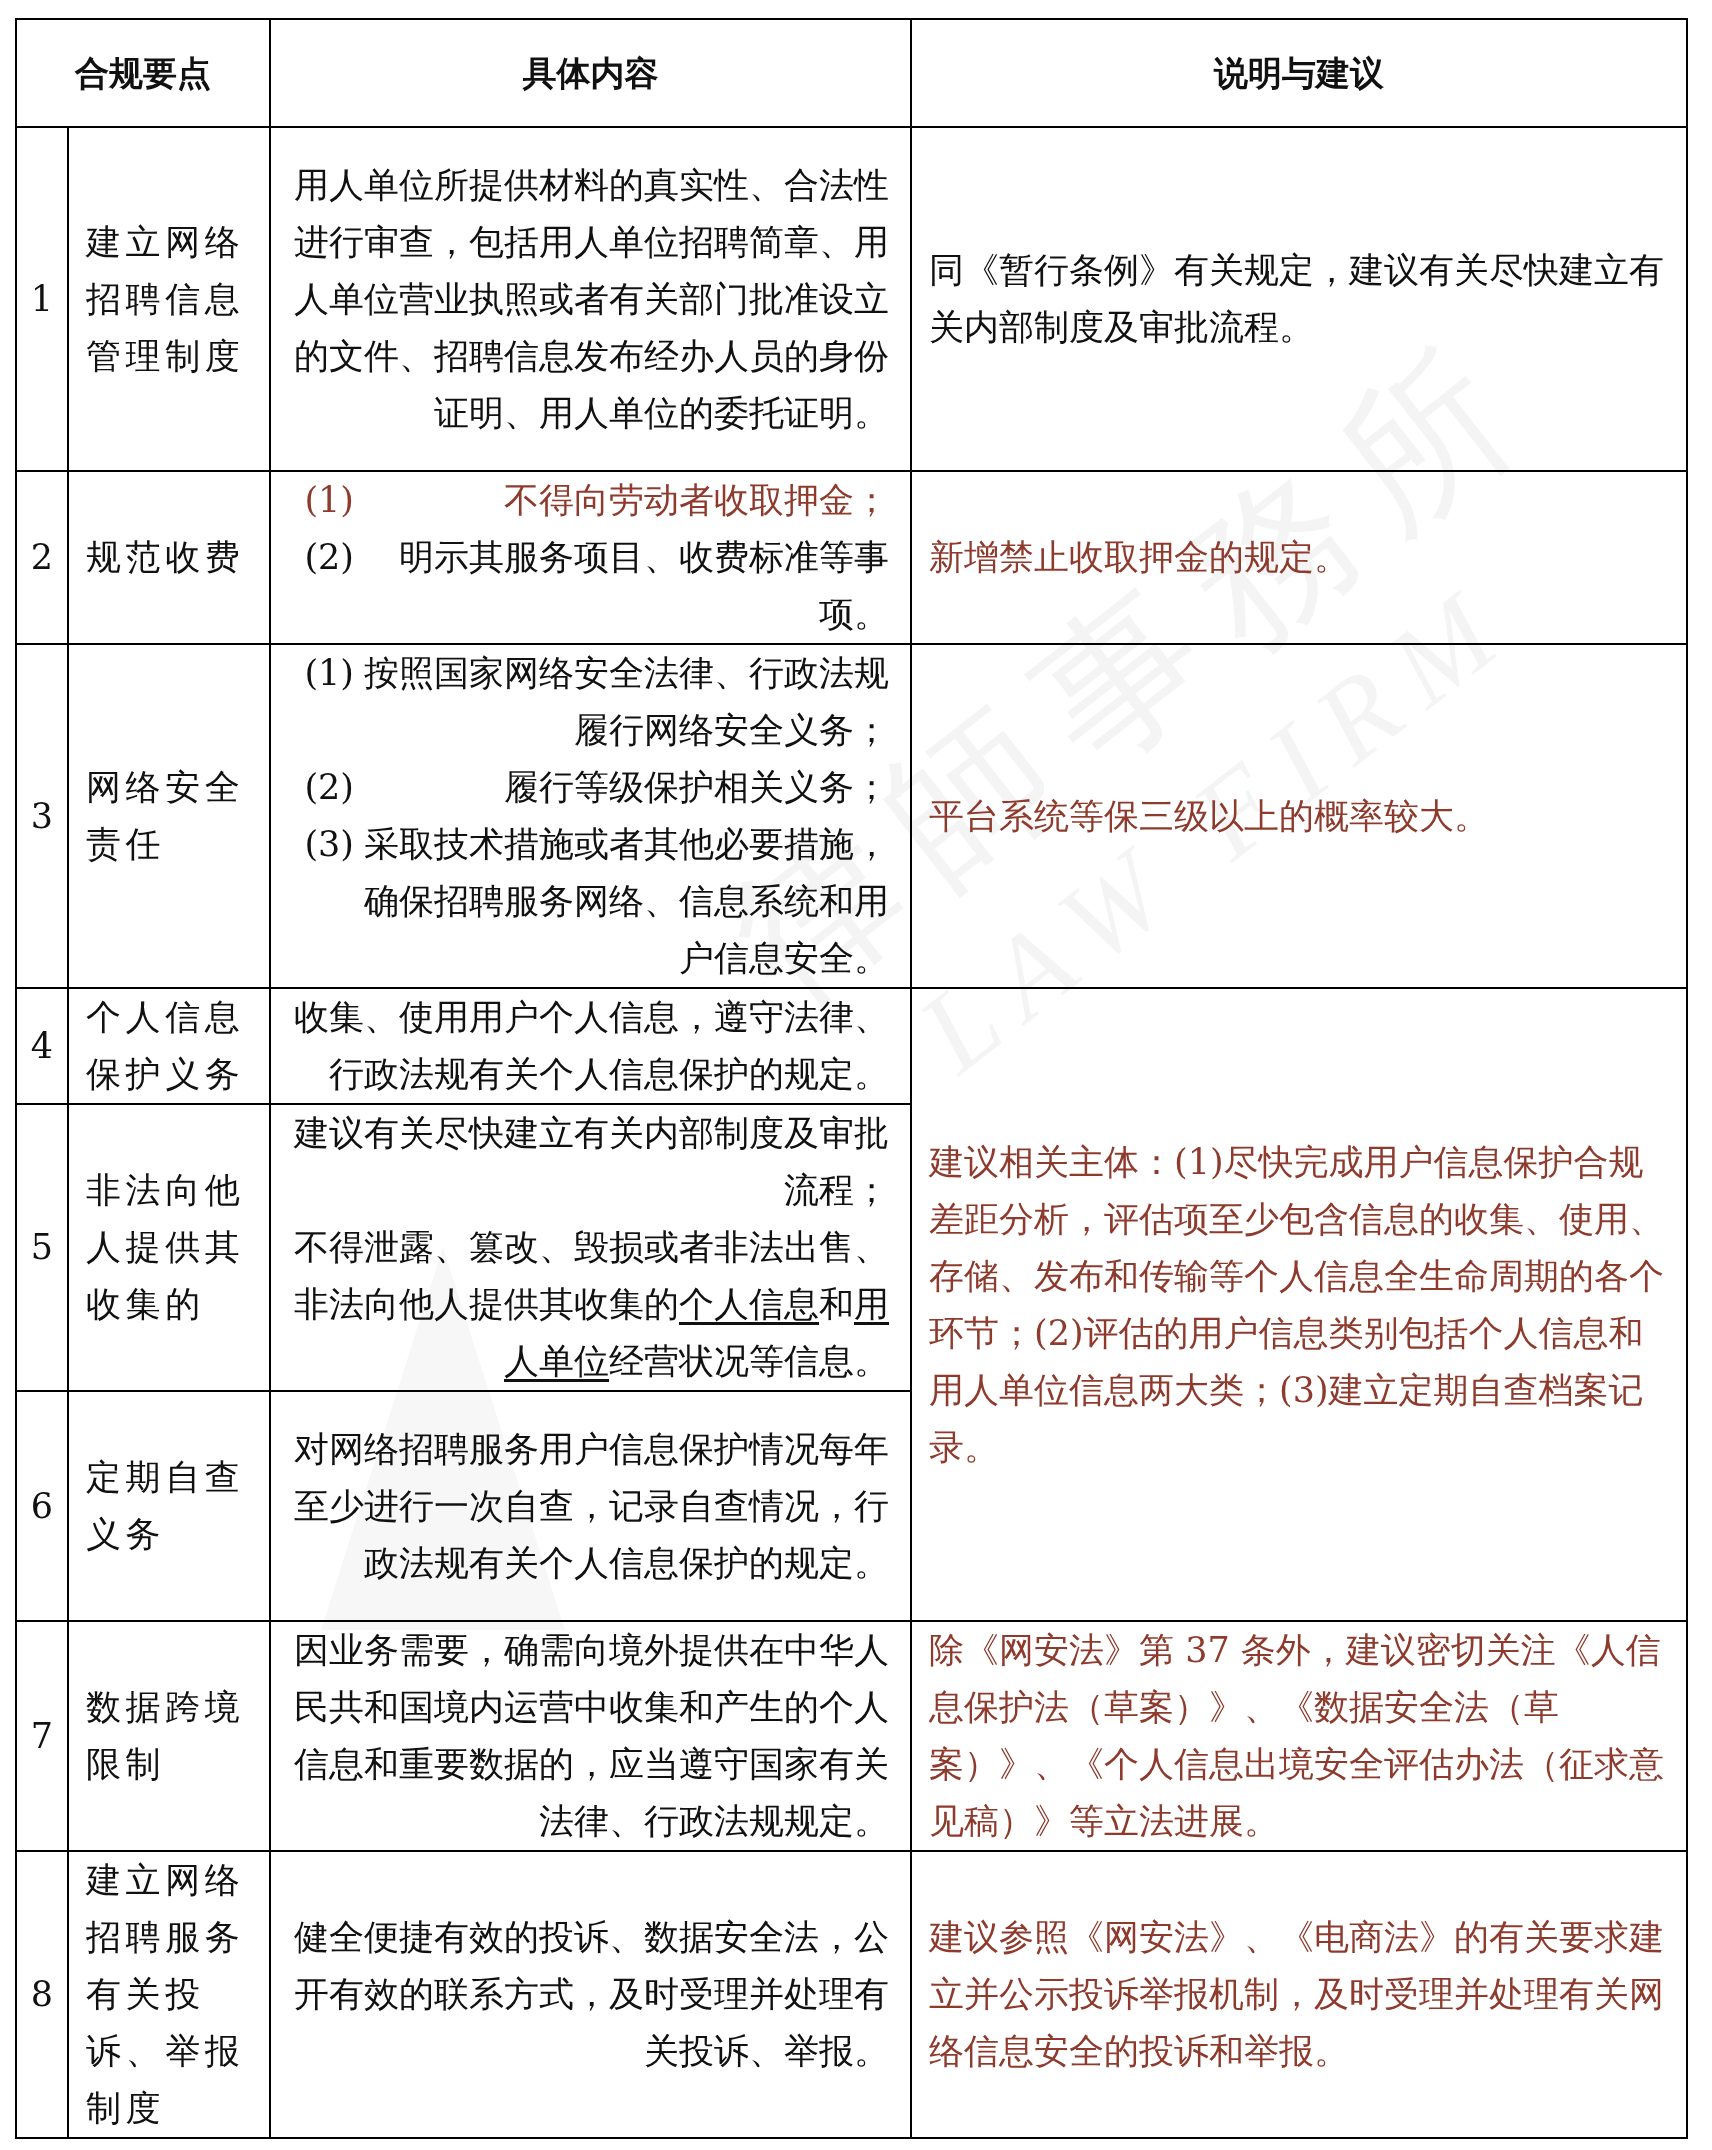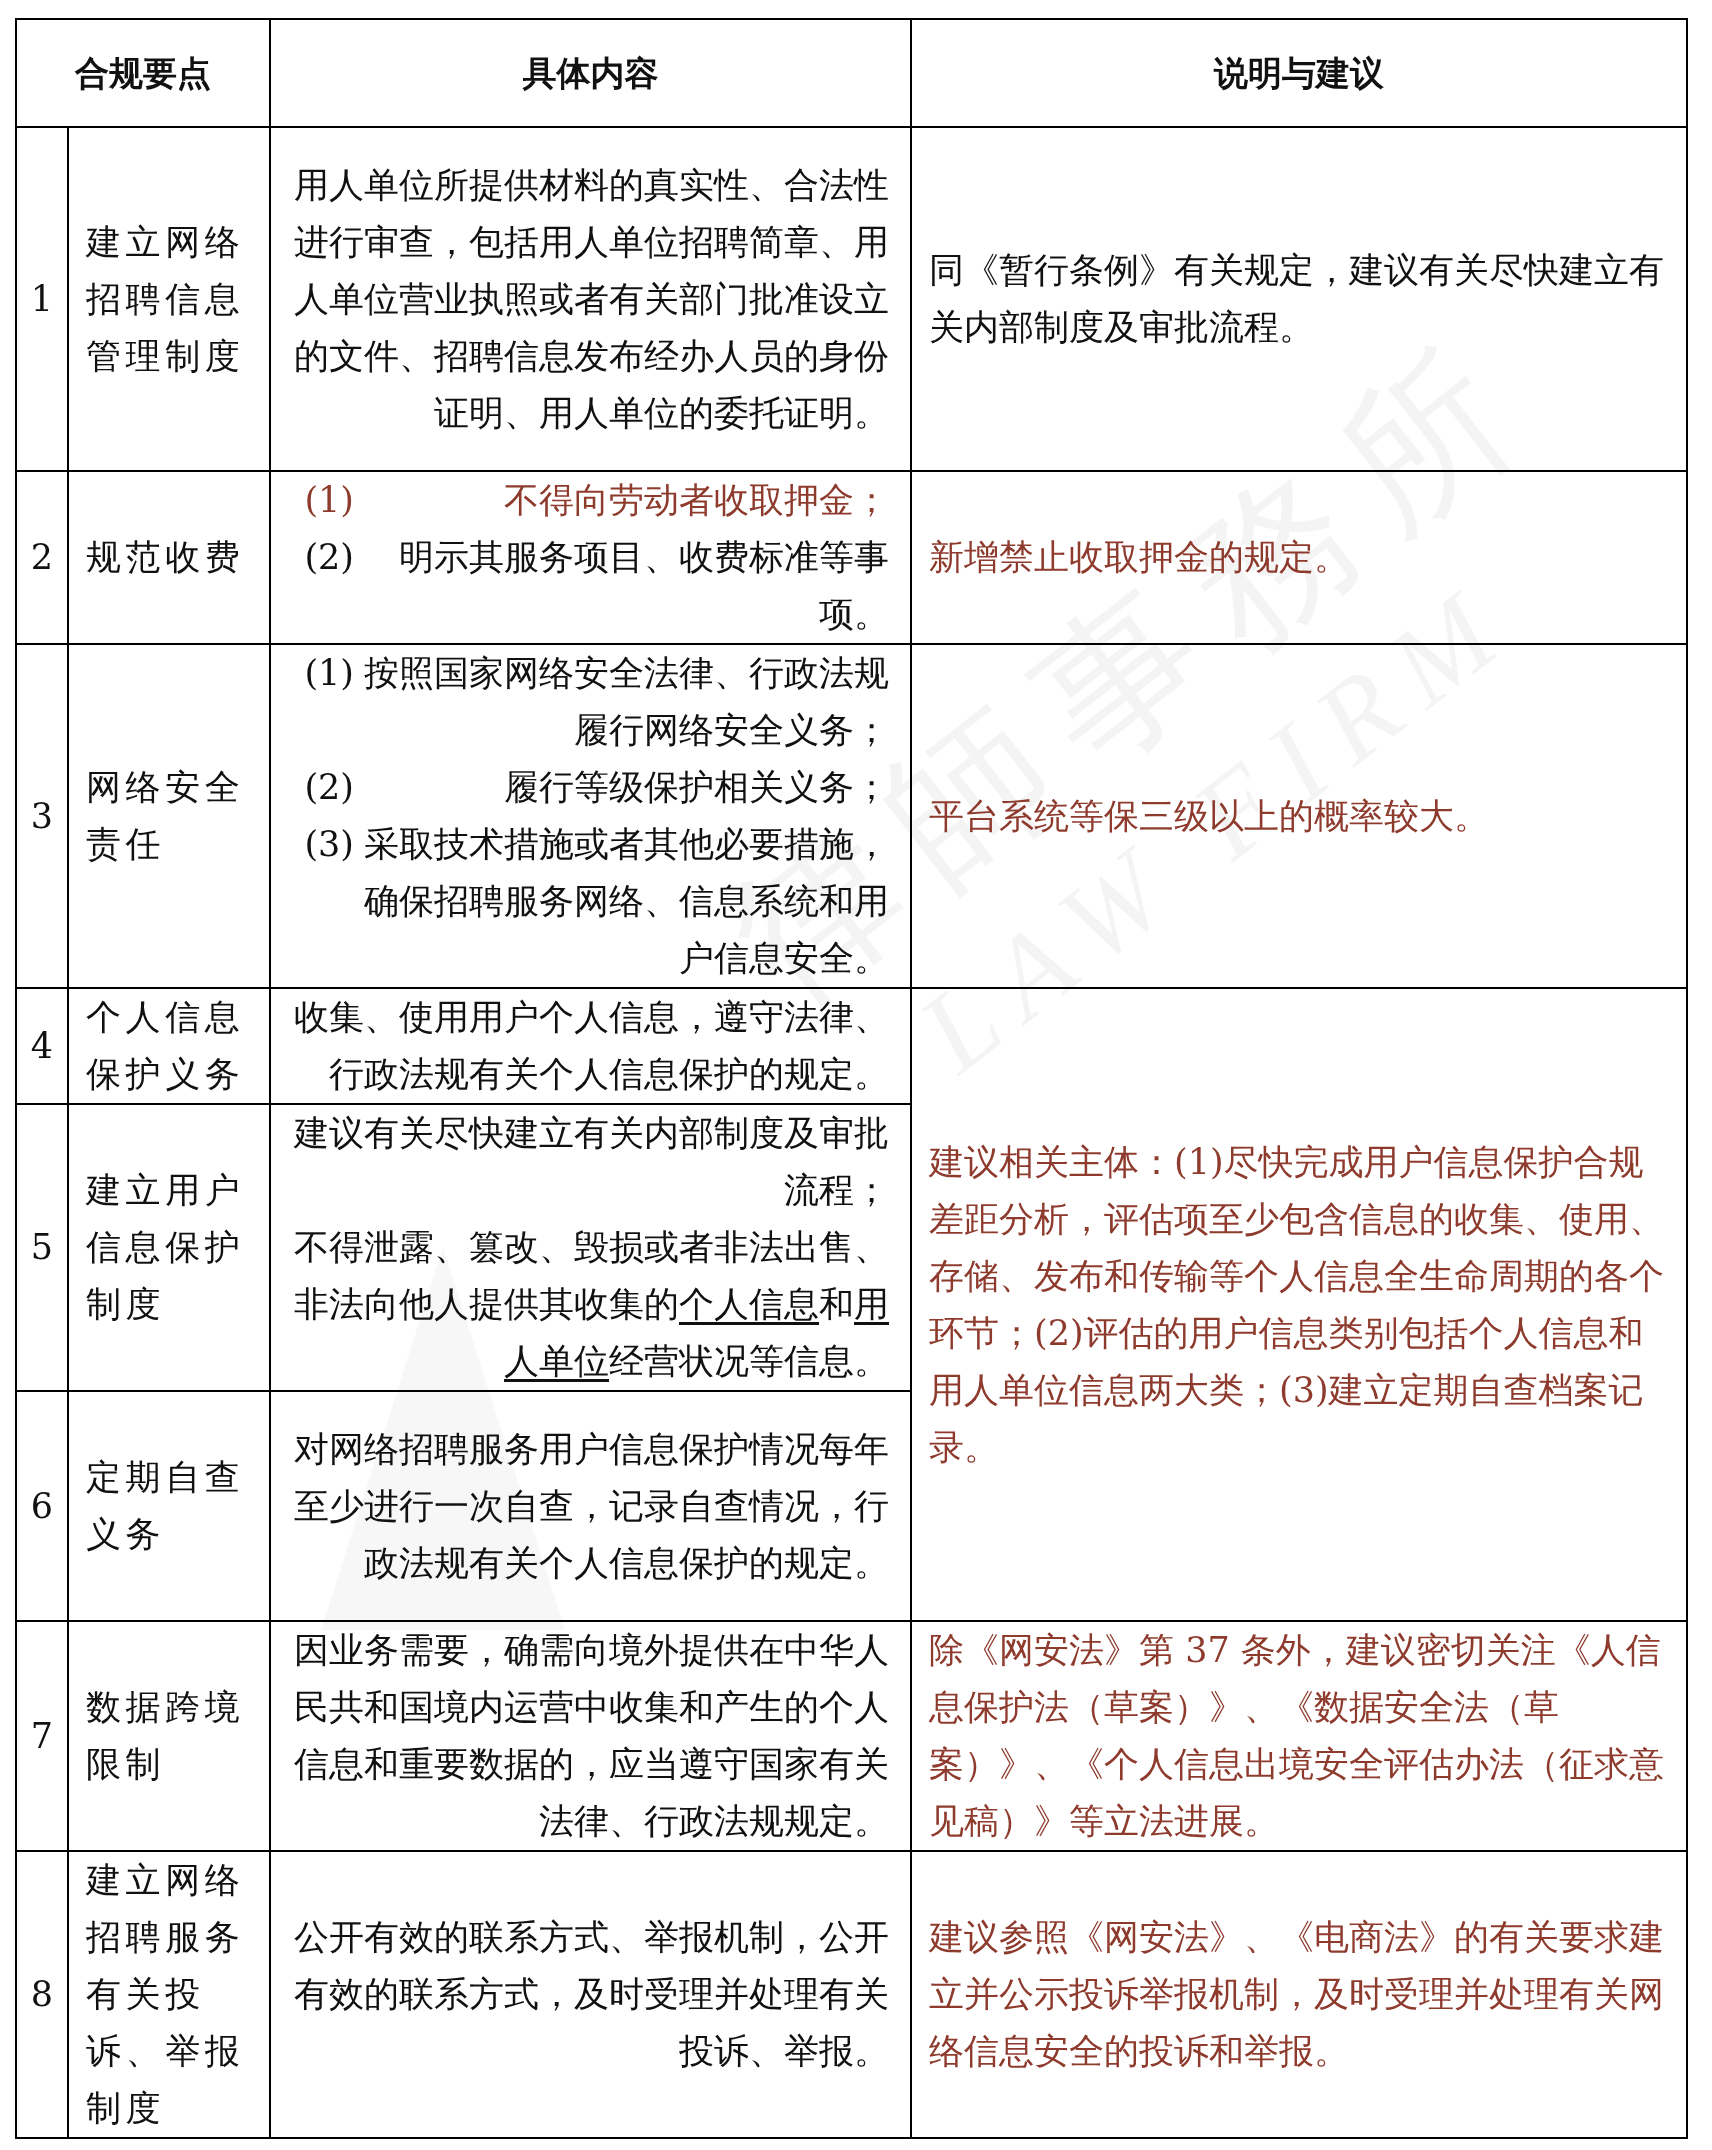--- a/index.html
+++ b/index.html
@@ -96,21 +96,21 @@
 
     <tr style="height:116px">
       <td class="num">4</td>
       <td class="point">个人信息保护义务</td>
       <td class="content">收集、使用用户个人信息，遵守法律、行政法规有关个人信息保护的规定。</td>
       <td class="note red" rowspan="3">建议相关主体：(1)尽快完成用户信息保护合规差距分析，评估项至少包含信息的收集、使用、存储、发布和传输等个人信息全生命周期的各个环节；(2)评估的用户信息类别包括个人信息和用人单位信息两大类；(3)建立定期自查档案记录。</td>
     </tr>
 
     <tr style="height:287px">
       <td class="num">5</td>
-      <td class="point">建立用户信息保护制度</td>
+      <td class="point">非法向他人提供其收集的</td>
       <td class="content">
         <span class="line">建议有关尽快建立有关内部制度及审批流程；</span>
         <span class="line"><span>不得泄露、篡改、毁损或者非法出售、非法向他人提供其收集的</span><span class="u">个人信息</span><span>和</span><span class="u">用人单位</span><span>经营状况等信息。</span></span>
       </td>
     </tr>
 
     <tr style="height:230px">
       <td class="num">6</td>
       <td class="point">定期自查义务</td>
       <td class="content">对网络招聘服务用户信息保护情况每年至少进行一次自查，记录自查情况，行政法规有关个人信息保护的规定。</td>
@@ -119,18 +119,18 @@
     <tr style="height:230px">
       <td class="num">7</td>
       <td class="point">数据跨境限制</td>
       <td class="content">因业务需要，确需向境外提供在中华人民共和国境内运营中收集和产生的个人信息和重要数据的，应当遵守国家有关法律、行政法规规定。</td>
       <td class="note red">除《网安法》第 37 条外，建议密切关注《人信息保护法（草案）》、《数据安全法（草案）》、《个人信息出境安全评估办法（征求意见稿）》等立法进展。</td>
     </tr>
 
     <tr style="height:287px">
       <td class="num">8</td>
       <td class="point">建立网络招聘服务有关投诉、举报制度</td>
-      <td class="content">公开有效的联系方式、举报机制，公开有效的联系方式，及时受理并处理有关投诉、举报。</td>
+      <td class="content">健全便捷有效的投诉、数据安全法，公开有效的联系方式，及时受理并处理有关投诉、举报。</td>
       <td class="note red">建议参照《网安法》、《电商法》的有关要求建立并公示投诉举报机制，及时受理并处理有关网络信息安全的投诉和举报。</td>
     </tr>
   </tbody>
 </table>
 
 
 </body></html>

